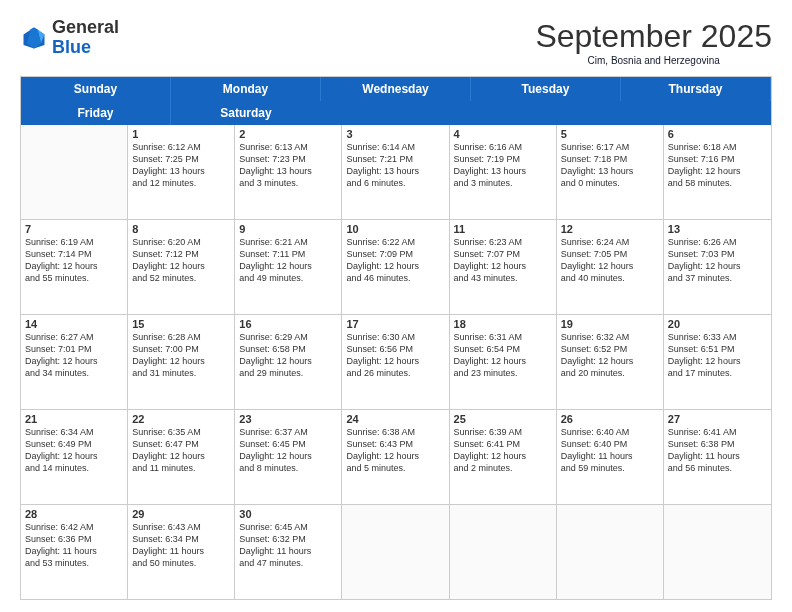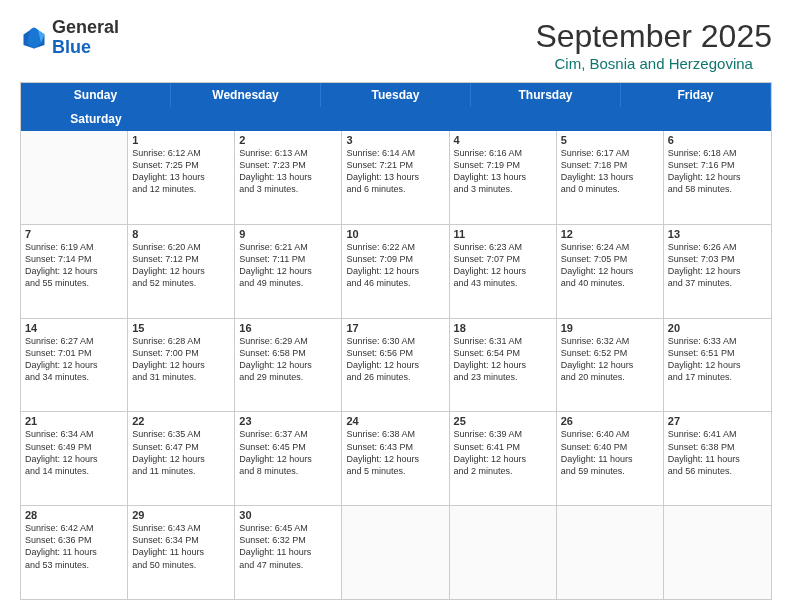--- a/index.html
+++ b/index.html
@@ -41,22 +41,22 @@
     }
     .title-block {
       text-align: center;
     }
     .month-title {
       font-size: 32px;
       font-weight: normal;
       color: #333;
     }
     .subtitle {
-      font-size: 15px;
-      color: #0f766e;
+      font-size: 10px;
+      color: #0f172a;
     }
     .calendar {
       flex: 1;
       display: flex;
       flex-direction: column;
       border: 1px solid #ccc;
     }
     .cal-header {
       display: grid;
       grid-template-columns: repeat(5, 1fr);
@@ -126,20 +126,21 @@
     </div>
     <div class="title-block">
       <div class="month-title">September 2025</div>
       <div class="subtitle">Cim, Bosnia and Herzegovina</div>
     </div>
   </div>
 
   <div class="calendar">
     <div class="cal-header" id="cal-header">
         <div class="cal-header-cell">Sunday</div>
+        <div class="cal-header-cell">Monday</div>
         <div class="cal-header-cell">Wednesday</div>
         <div class="cal-header-cell">Tuesday</div>
         <div class="cal-header-cell">Thursday</div>
         <div class="cal-header-cell">Friday</div>
         <div class="cal-header-cell">Saturday</div>
       </div>
     <div class="cal-body" id="cal-body">
         <div class="cal-row">
           <div class="cal-cell empty"></div>
           <div class="cal-cell">

